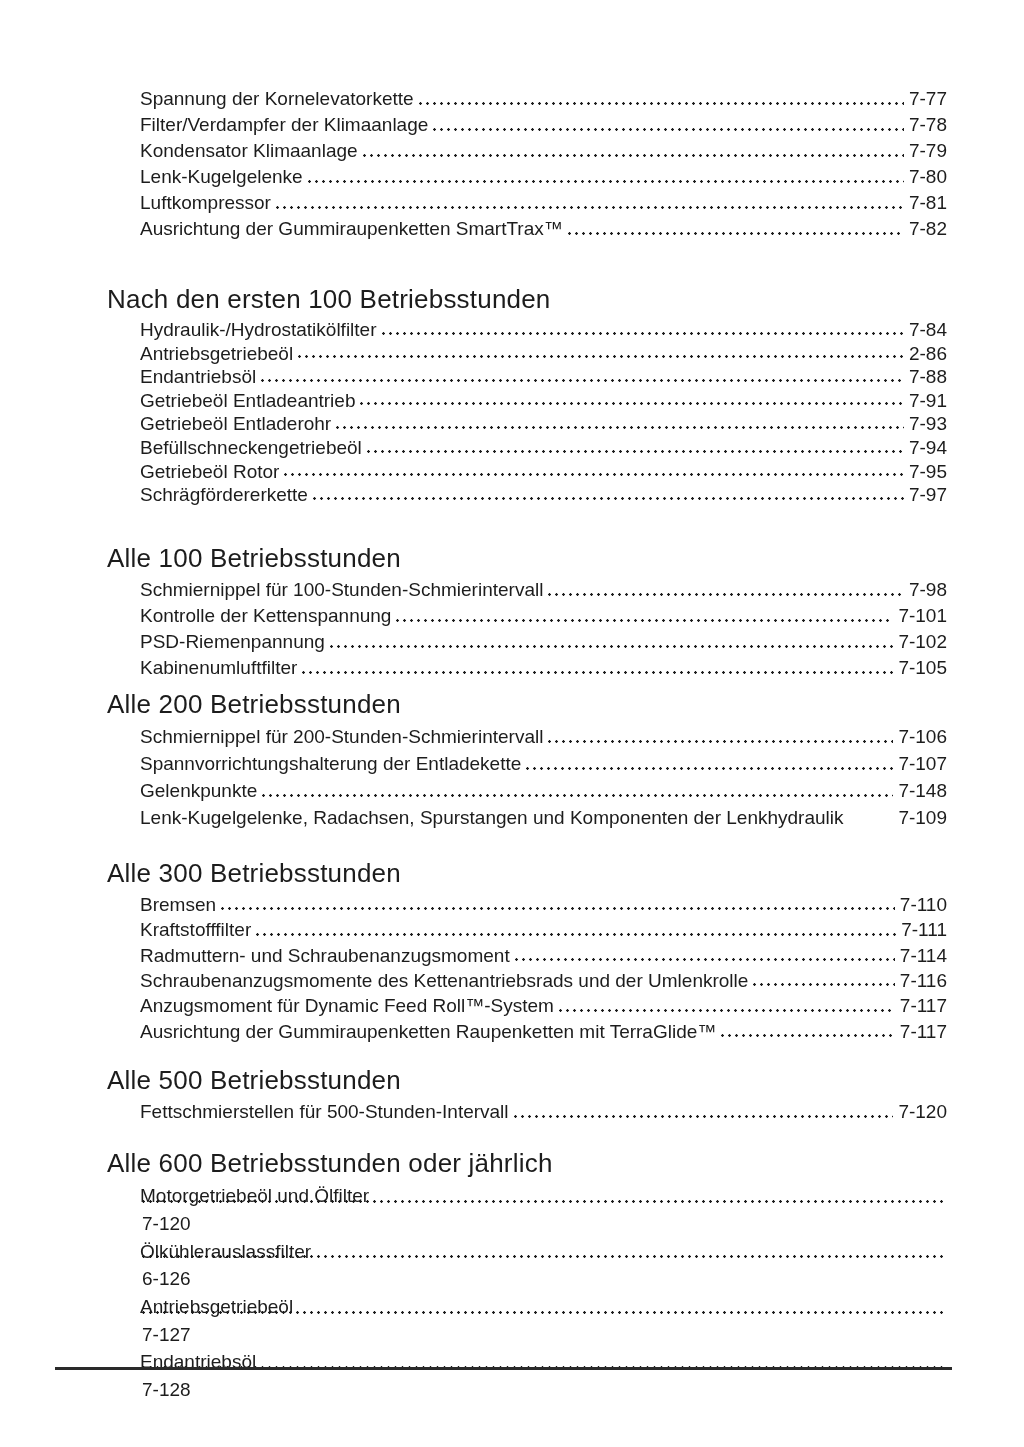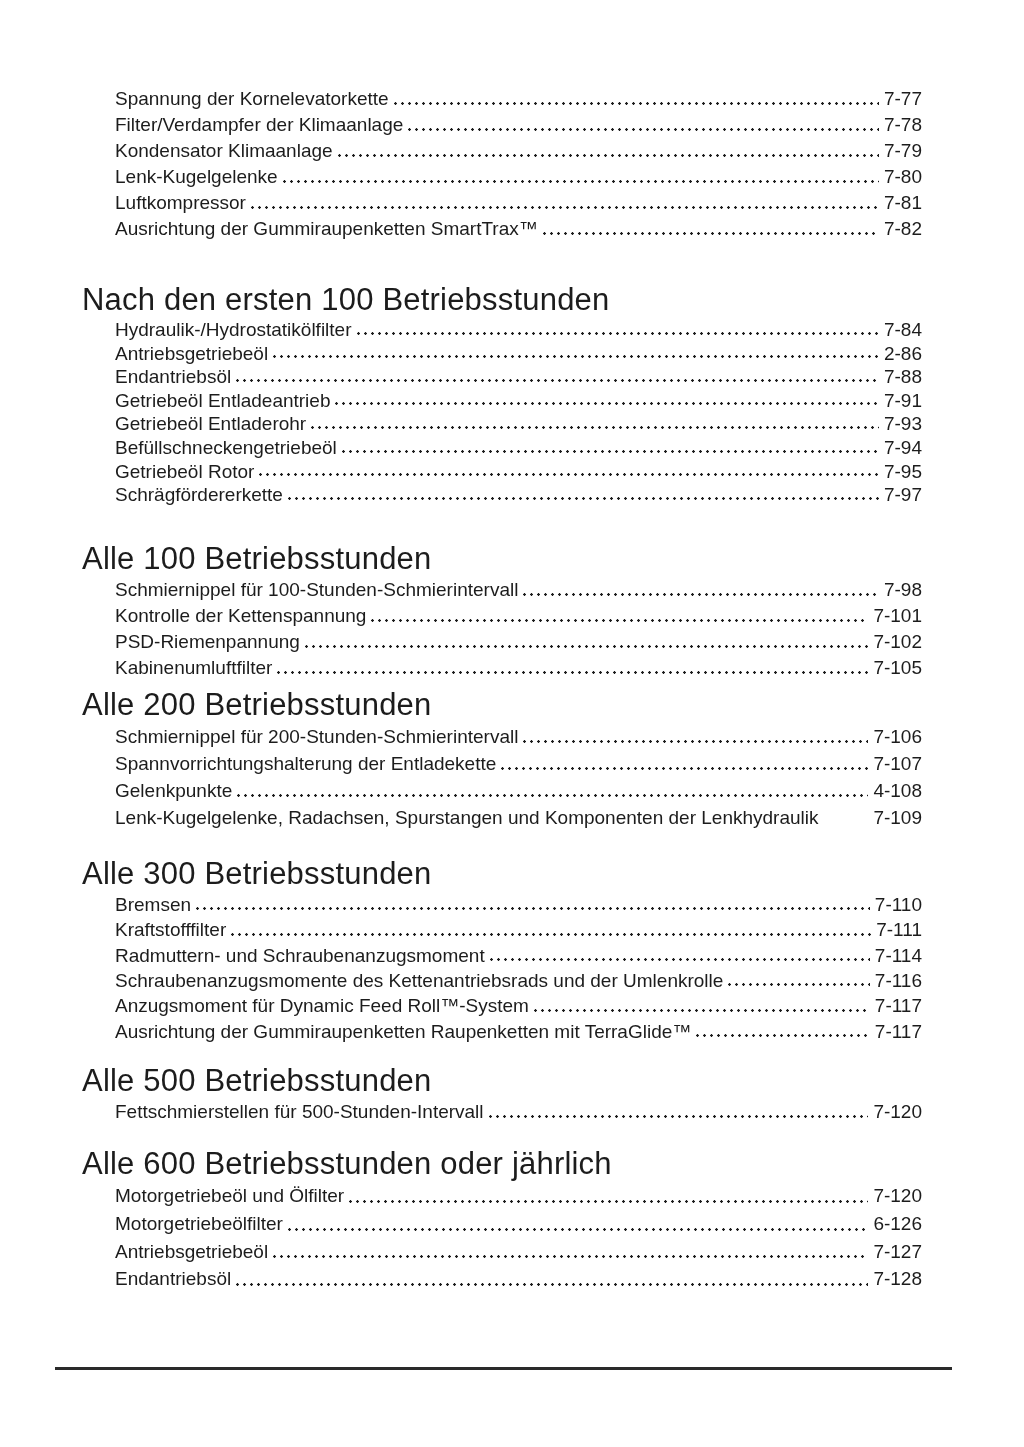--- a/index.html
+++ b/index.html
@@ -18,26 +18,26 @@
   }
   .page {
     position: relative;
     width: 1024px;
     height: 1447px;
     background: var(--background);
     overflow: hidden;
   }
   .toc {
     position: absolute;
-    left: 115px;
+    left: 140px;
     top: 86px;
     width: 807px;
   }
   section h2 {
-    font-size: 31px;
+    font-size: 26px;
     line-height: 33px;
     font-weight: 400;
     letter-spacing: 0.2px;
     margin: 0 0 2px -33px;
     white-space: nowrap;
   }
   .row {
     display: flex;
     align-items: baseline;
     font-size: 19px;
@@ -72,21 +72,21 @@
   .s0 { margin-top: 0; }
   .s1 { margin-top: 41px; }
   .s2 { margin-top: 35px; }
   .s3 { margin-top: 7px; }
   .s4 { margin-top: 26px; }
   .s5 { margin-top: 20px; }
   .s6 { margin-top: 22px; }
   .s1 .row { line-height: 23.6px; }
   .s3 .row { line-height: 27px; }
   .s4 .row { line-height: 25.4px; }
-  .s6 .row { line-height: 27.7px; }
+  .s6 .row { line-height: 27.7px; flex-direction: column; }
   .footer-rule {
     position: absolute;
     left: 55px;
     top: 1367px;
     width: 897px;
     height: 3px;
     background: var(--rule);
   }
 </style>
 </head>
@@ -200,21 +200,21 @@
           <span class="pagenum">7-106</span>
         </div>
         <div class="row">
           <span class="title">Spannvorrichtungshalterung der Entladekette </span>
           <span class="leader"></span>
           <span class="pagenum">7-107</span>
         </div>
         <div class="row">
           <span class="title">Gelenkpunkte</span>
           <span class="leader"></span>
-          <span class="pagenum">4-108</span>
+          <span class="pagenum">7-148</span>
         </div>
         <div class="row">
           <span class="title">Lenk-Kugelgelenke, Radachsen, Spurstangen und Komponenten der Lenkhydraulik</span>
           <span class="leader no-dots"></span>
           <span class="pagenum">7-109</span>
         </div>
       </section>
       <section class="s4">
         <h2>Alle 300 Betriebsstunden</h2>
         <div class="row">
@@ -257,21 +257,21 @@
         </div>
       </section>
       <section class="s6">
         <h2>Alle 600 Betriebsstunden oder jährlich</h2>
         <div class="row">
           <span class="title">Motorgetriebeöl und Ölfilter</span>
           <span class="leader"></span>
           <span class="pagenum">7-120</span>
         </div>
         <div class="row">
-          <span class="title">Motorgetriebeölfilter </span>
+          <span class="title">Ölkühlerauslassfilter </span>
           <span class="leader"></span>
           <span class="pagenum">6-126</span>
         </div>
         <div class="row">
           <span class="title">Antriebsgetriebeöl </span>
           <span class="leader"></span>
           <span class="pagenum">7-127</span>
         </div>
         <div class="row">
           <span class="title">Endantriebsöl</span>

